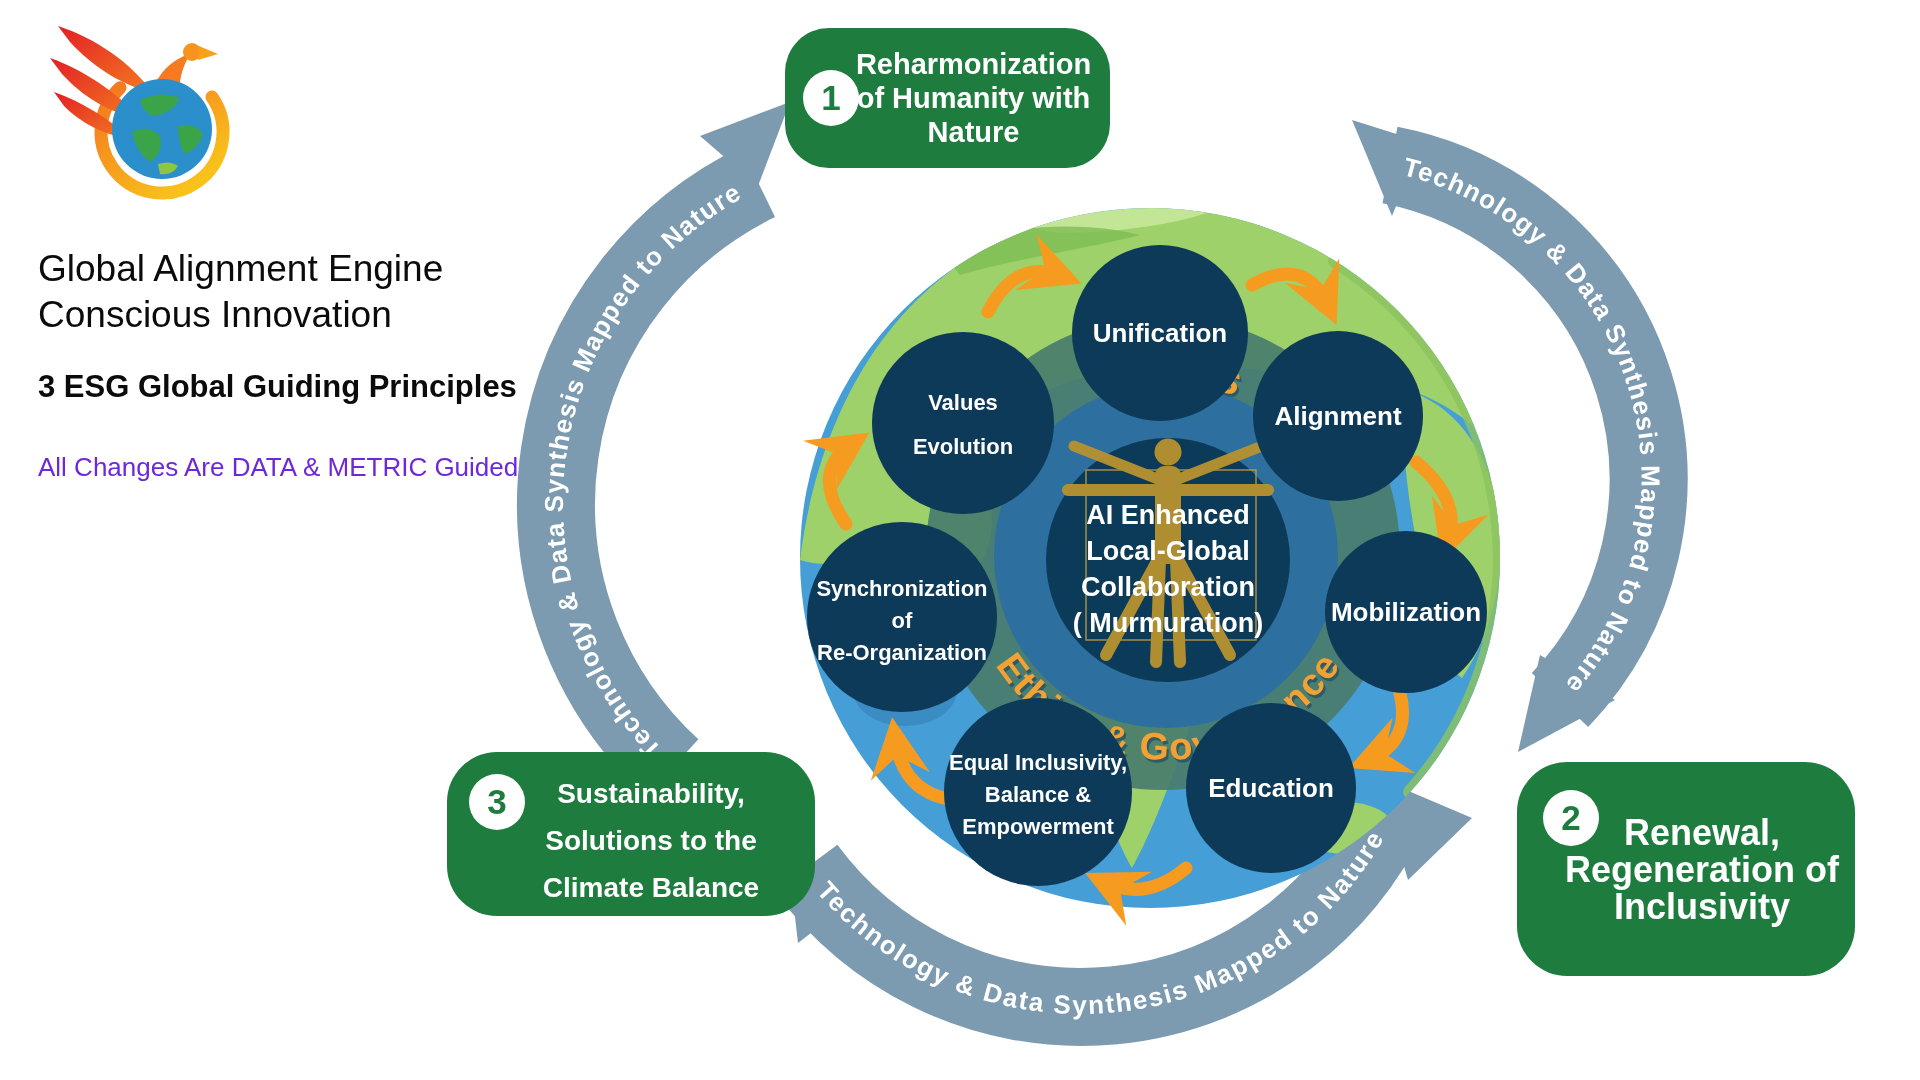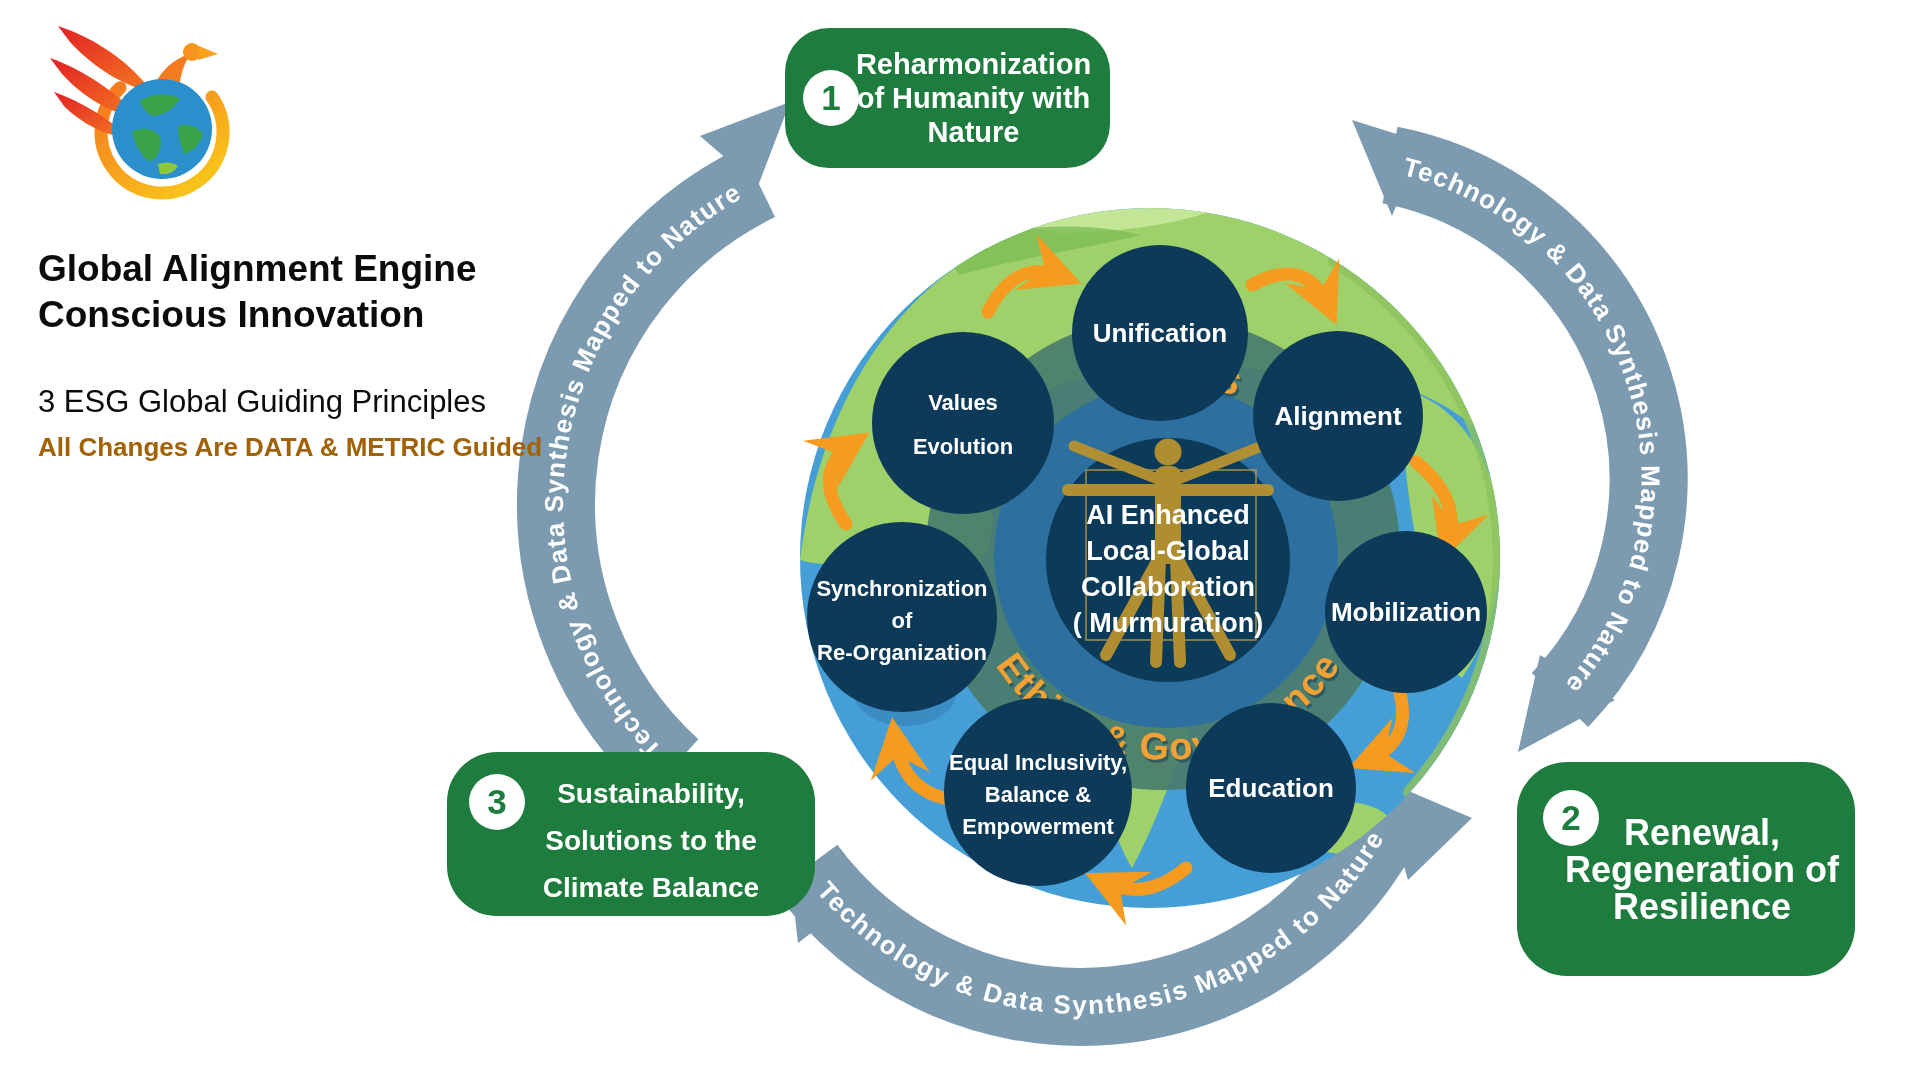--- a/index.html
+++ b/index.html
@@ -3,24 +3,24 @@
 <meta charset="utf-8">
 <style>
   html,body{margin:0;padding:0;background:#ffffff;}
   .canvas{position:relative;width:1920px;height:1080px;background:#ffffff;overflow:hidden;
           font-family:"Liberation Sans", sans-serif;}
   svg{display:block;}
   .diagram{position:absolute;left:0;top:0;}
   
   .logo{position:absolute;left:40px;top:14px;}
   .hline{position:absolute;left:38px;color:#0b0b0b;white-space:nowrap;}
-  .t1{font-size:37px;font-weight:700;letter-spacing:0px;}
+  .t1{font-size:37px;font-weight:400;letter-spacing:0px;}
   .t1a{top:248px;} .t1b{top:294px;}
-  .t2{top:384px;font-size:31px;font-weight:400;}
-  .t3{top:432px;font-size:26px;font-weight:700;color:#a16207;}
+  .t2{top:369px;font-size:31px;font-weight:700;}
+  .t3{top:452px;font-size:26px;font-weight:400;color:#6d28d9;}
   
   .pbox{position:absolute;background:#1E7C3E;color:#ffffff;display:flex;flex-direction:column;
         justify-content:center;text-align:center;box-sizing:border-box;}
   .pline{font-weight:700;}
   .badge{position:absolute;width:56px;height:56px;border-radius:50%;background:#ffffff;color:#1E7C3E;
          display:flex;align-items:center;justify-content:center;font-size:35px;font-weight:800;}
   .pbox1{left:785px;top:28px;width:325px;height:140px;border-radius:44px;padding:10px 14px 10px 66px;}
   .pbox1 .pline{font-size:29px;line-height:34px;}
   .pbox1 .badge{left:18px;top:42px;}
   .pbox2{left:1517px;top:762px;width:338px;height:214px;border-radius:50px;padding:12px 12px 12px 44px;}
@@ -220,21 +220,21 @@
     <div class="pline">of Humanity with</div>
     <div class="pline">Nature</div>
   </div>
 
   <div class="pbox pbox2">
     <div class="badge">
         <span>2</span>
       </div>
     <div class="pline">Renewal,</div>
     <div class="pline">Regeneration of</div>
-    <div class="pline">Resilience</div>
+    <div class="pline">Inclusivity</div>
   </div>
 
   <div class="pbox pbox3">
     <div class="badge">
         <span>3</span>
       </div>
     <div class="pline">Sustainability,</div>
     <div class="pline">Solutions to the</div>
     <div class="pline">Climate Balance</div>
   </div>

